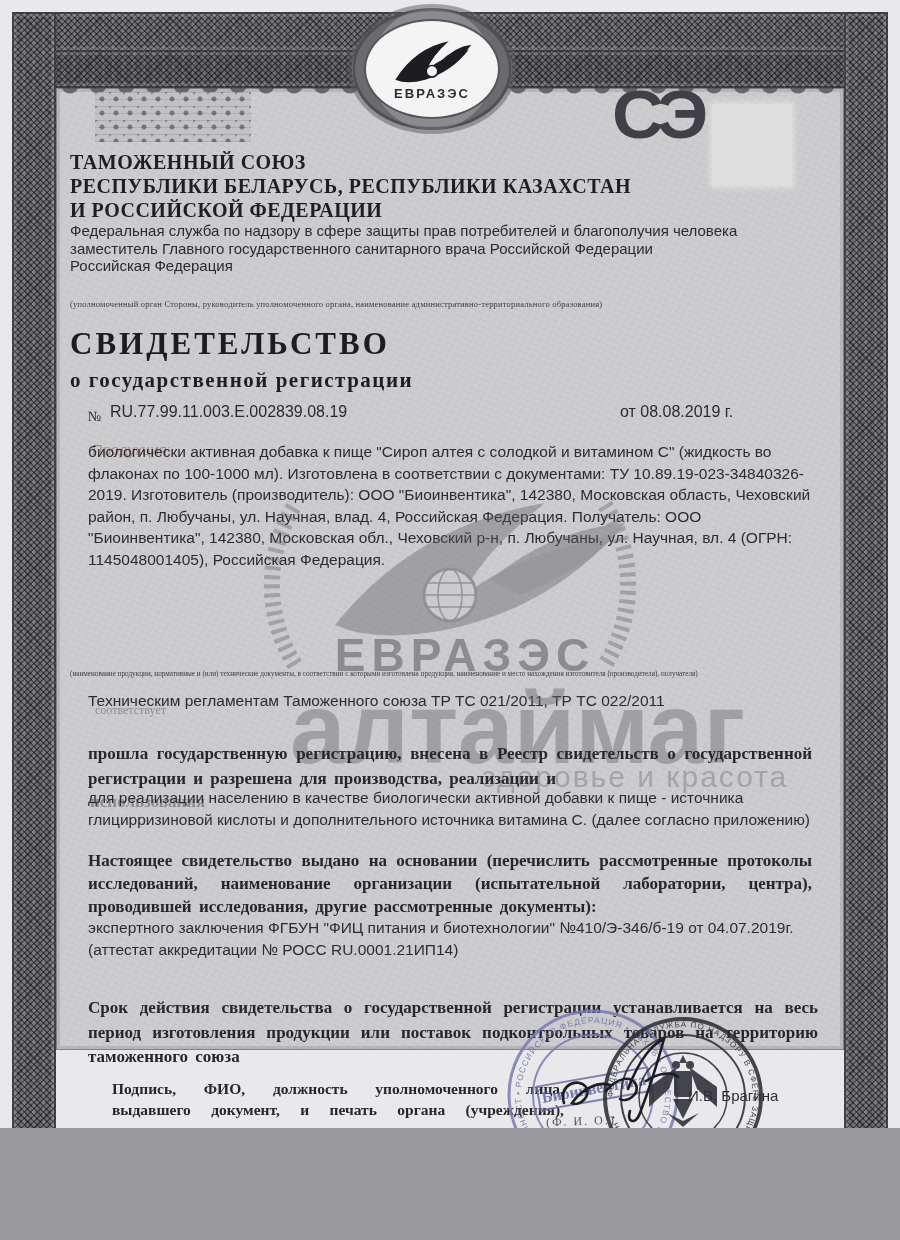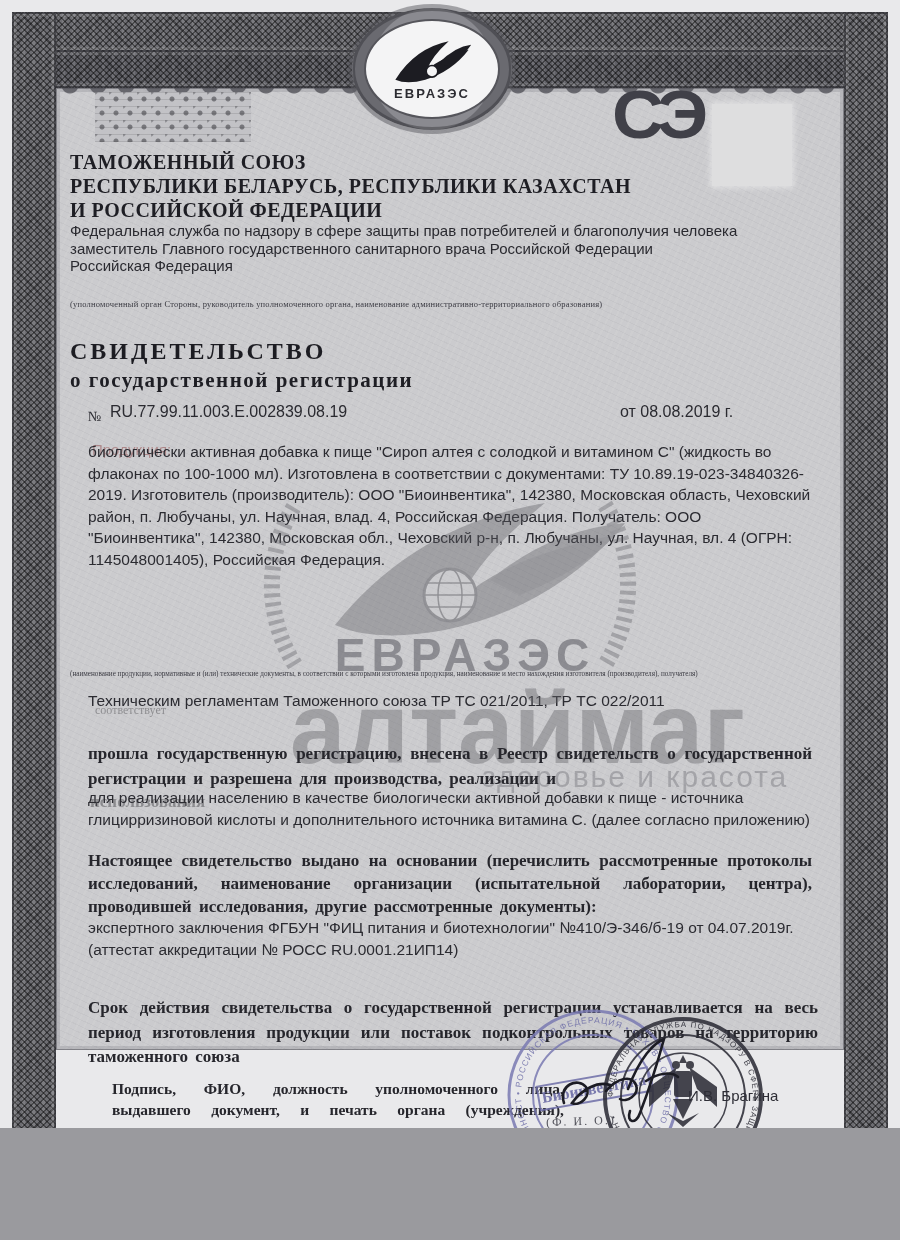--- a/index.html
+++ b/index.html
@@ -50,21 +50,21 @@
        transform:scaleY(.95);}
   .light-patch{position:absolute;left:712px;top:104px;width:80px;height:82px;background:#dededf;
        box-shadow:0 0 6px 2px rgba(255,255,255,.4);}
   
   .center{text-align:left;}
   .hdr{position:absolute;left:70px;width:760px;top:150px;}
   .hdr-main{font-weight:bold;font-size:20px;line-height:24px;letter-spacing:.5px;color:#1e1e24;}
   .hdr-sub{font-family:"Liberation Sans",sans-serif;font-size:15px;line-height:17.5px;color:#2a2a30;}
   .auth-note{position:absolute;left:70px;width:760px;top:299px;font-size:8.5px;color:#3a3a42;
        letter-spacing:.2px;}
-  .doc-title{position:absolute;left:70px;width:760px;top:338px;font-weight:bold;font-size:24px;
+  .doc-title{position:absolute;left:70px;width:760px;top:326px;font-weight:bold;font-size:31px;
        letter-spacing:3px;color:#1c1c22;}
   .doc-subtitle{position:absolute;left:70px;width:760px;top:368px;font-weight:bold;font-size:21px;
        letter-spacing:1.5px;color:#1e1e24;}
   .num-label{position:absolute;left:88px;top:409px;font-size:14px;color:#2e2e34;}
   .num-value{position:absolute;left:110px;top:403px;font-family:"Liberation Sans",sans-serif;
        font-size:16px;color:#2a2a30;}
   .num-date{position:absolute;left:620px;top:403px;font-family:"Liberation Sans",sans-serif;
        font-size:16px;color:#2a2a30;}
   .faint{opacity:.38;}
   .product-label{position:absolute;left:92px;top:441px;font-family:"Liberation Sans",sans-serif;

